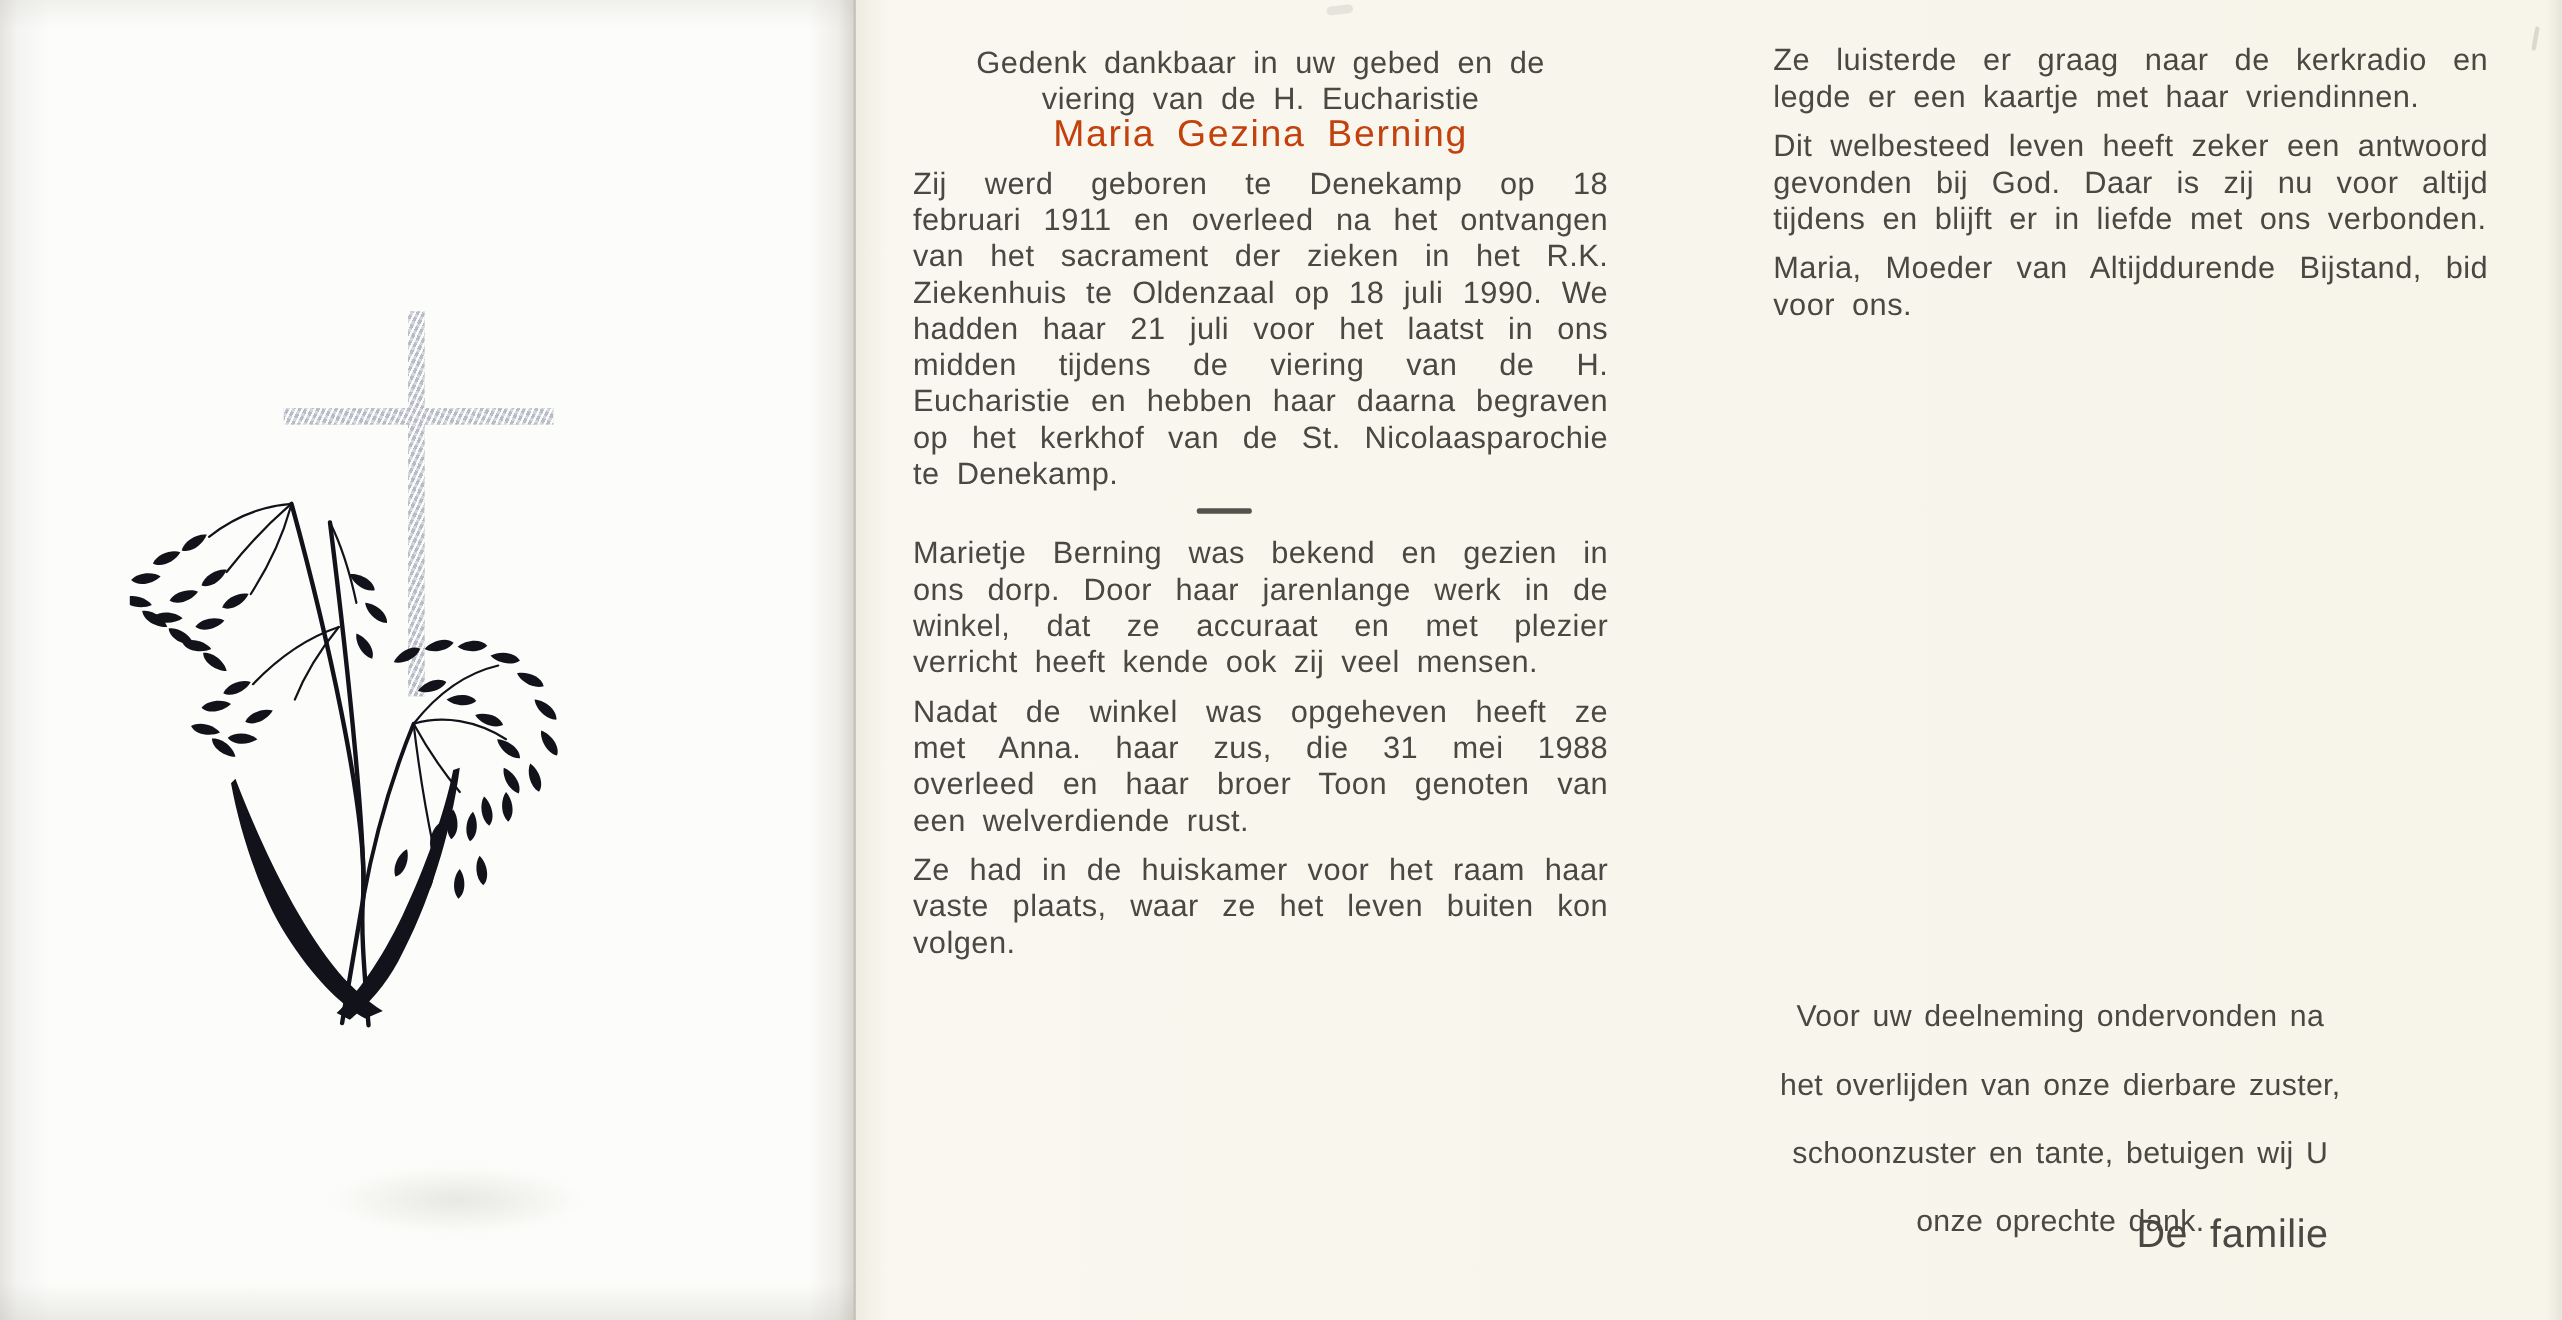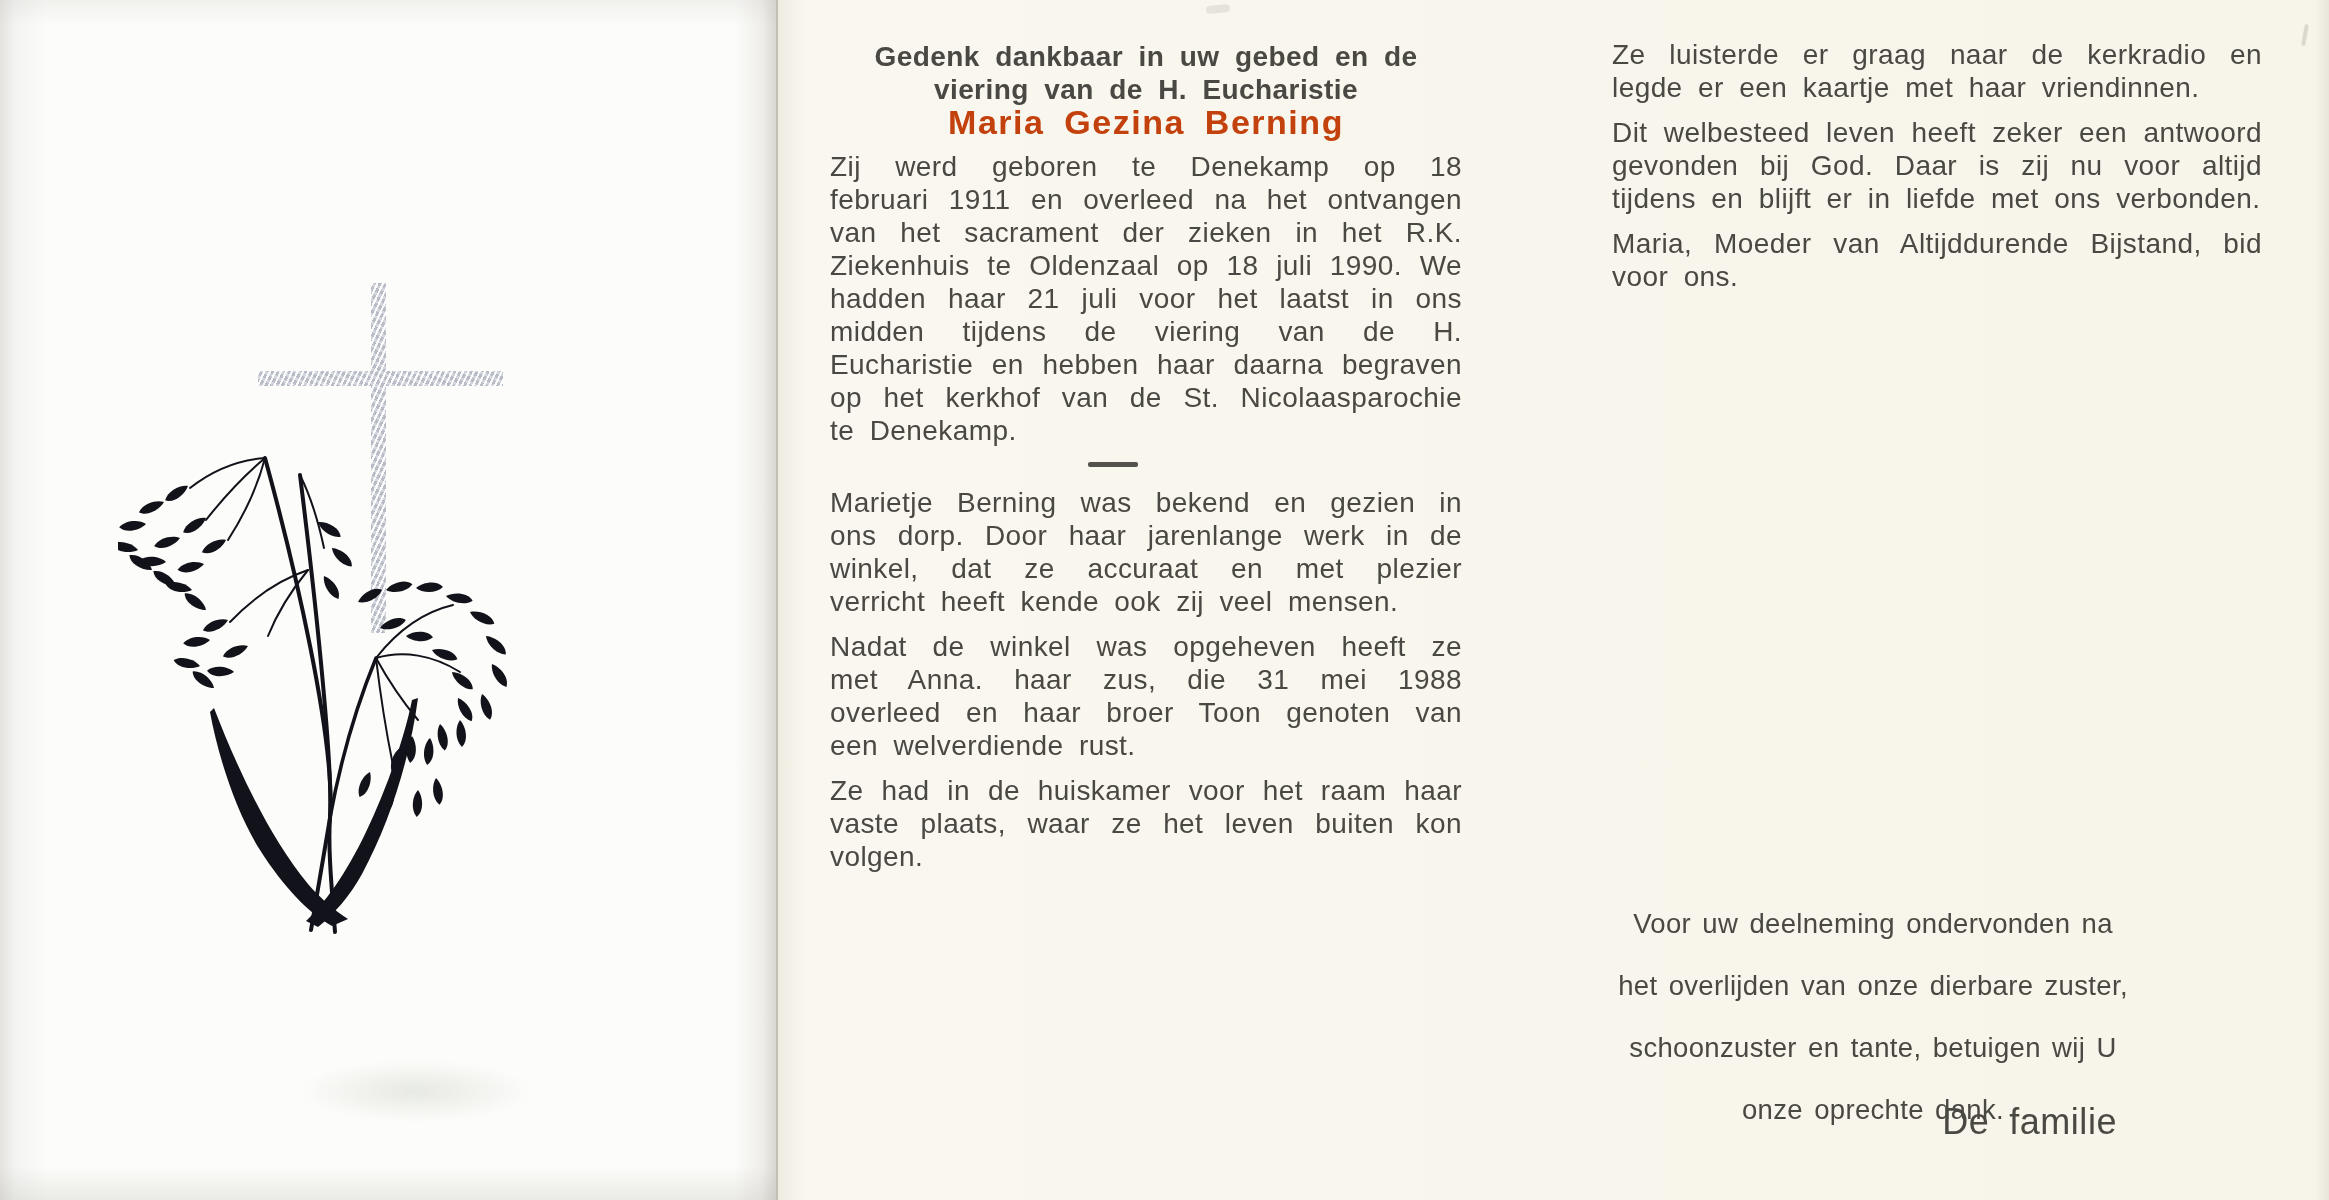--- a/index.html
+++ b/index.html
@@ -34,21 +34,21 @@
   
   .right-card {
     position:absolute; left:777px; top:0; width:1552px; height:1200px;
     background:
       linear-gradient(270deg, rgba(160,155,140,.18) 0, rgba(160,155,140,0) 14px),
       linear-gradient(90deg, #eeebe1 0, #f9f7ef 30px, #f8f5ec 55%, #f7f4ea 100%);
   }
   .fold-line { position:absolute; left:776px; top:0; width:2px; height:1200px; background:#c2c0b7; }
 
   .txt { position:absolute; font-size:28px; line-height:33px; letter-spacing:.015em; word-spacing:.26em; }
-  .center { text-align:center;font-weight:bold; }
+  .center { text-align:center; }
   .justify { text-align:justify; }
   .pre { white-space:pre-line; }
   .txt p { margin:0 0 12px 0; }
   .txt p:last-child { margin-bottom:0; }
 
   .intro   { left:830px; top:40px;  width:632px; }
   .name    { left:830px; top:102px; width:632px; font-size:34px; line-height:40px; letter-spacing:.045em; color:#c2410c; }
   .mid-col { left:830px; top:150px; width:632px; }
   .divider {
     width:50px; height:5px; background:#54524c; border-radius:2px;

